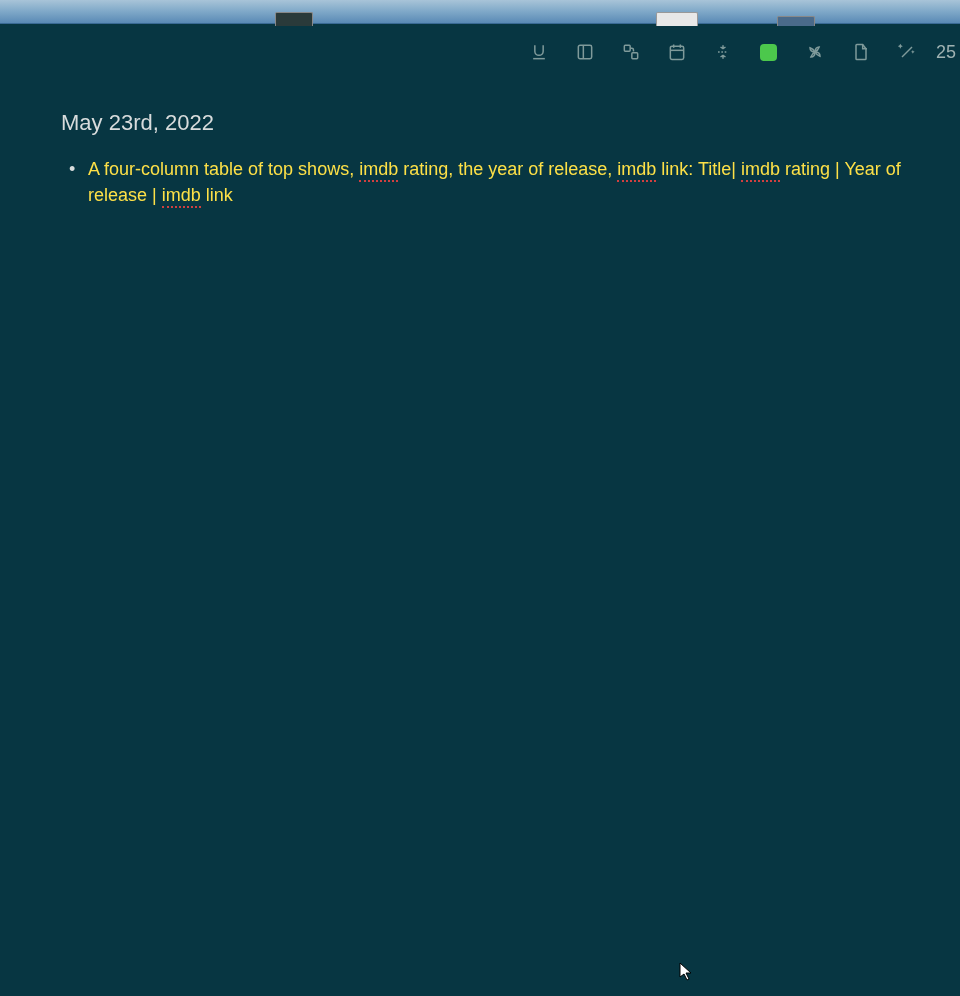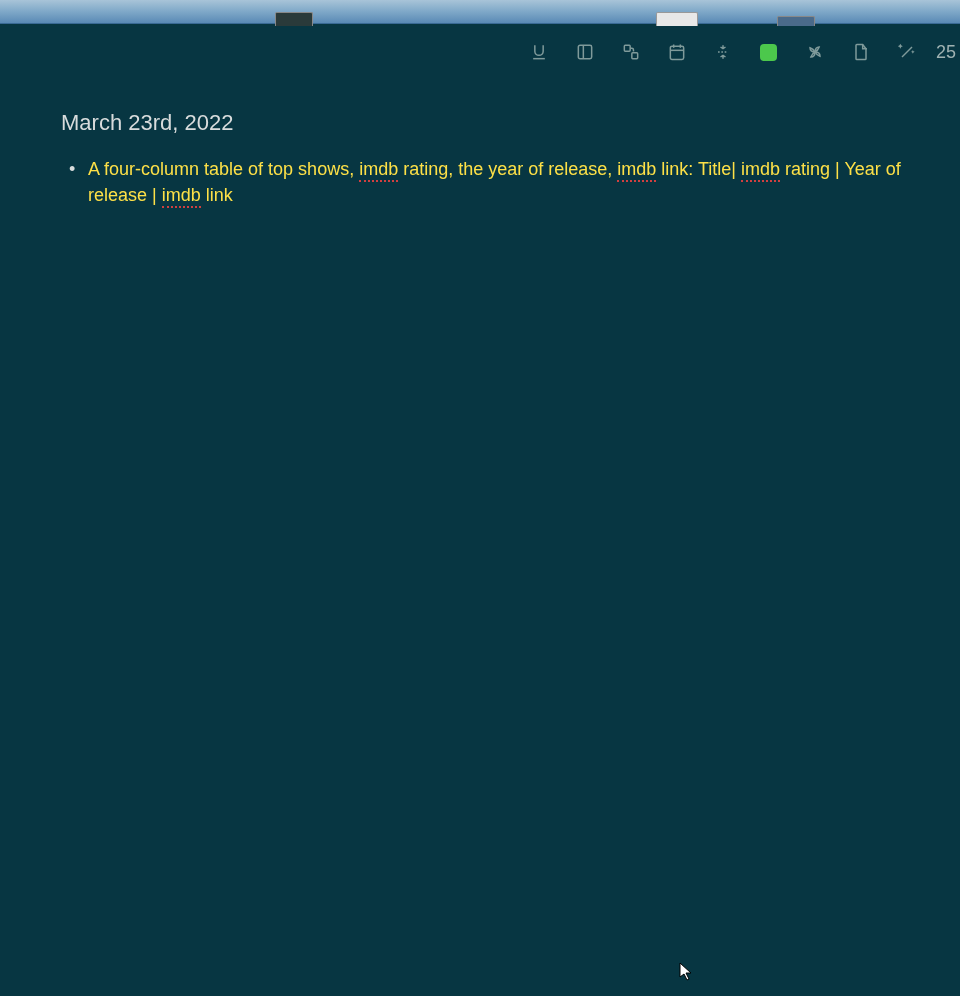--- a/index.html
+++ b/index.html
@@ -171,21 +171,21 @@
     <svg viewBox="0 0 24 24" fill="none" stroke="currentColor" stroke-width="1.8">
       <path d="M6 18L18 6"></path>
         <path d="M4 8l1-2 2-1-2-1-1-2-1 2-2 1 2 1z" fill="currentColor" stroke="none"></path>
       <path d="M19 14l.7-1.5 1.5-.7-1.5-.7-.7-1.5-.7 1.5-1.5.7 1.5.7z" fill="currentColor" stroke="none"></path>
     </svg>
   </div>
   <span class="tb-num">25</span>
 </div>
 
 <div class="content">
-  <h1 class="date-heading">March 23rd, 2022</h1>
+  <h1 class="date-heading">May 23rd, 2022</h1>
   <ul class="bullet-list">
     <li class="bullet-item">
       <span>A four-column  table of top shows, </span><span class="spell-err">imdb</span><span> rating, the year of release, </span><span class="spell-err">imdb</span><span> link: Title| </span><span class="spell-err">imdb</span><span> rating | Year of release | </span><span class="spell-err">imdb</span><span> link</span>
     </li>
   </ul>
 </div>
 
 <div class="cursor">
   <svg viewBox="0 0 16 20">
     <path d="M1 1 L1 15 L5 12 L8 18 L10 17 L7 11 L12 11 Z" fill="white" stroke="black" stroke-width="1"></path>

